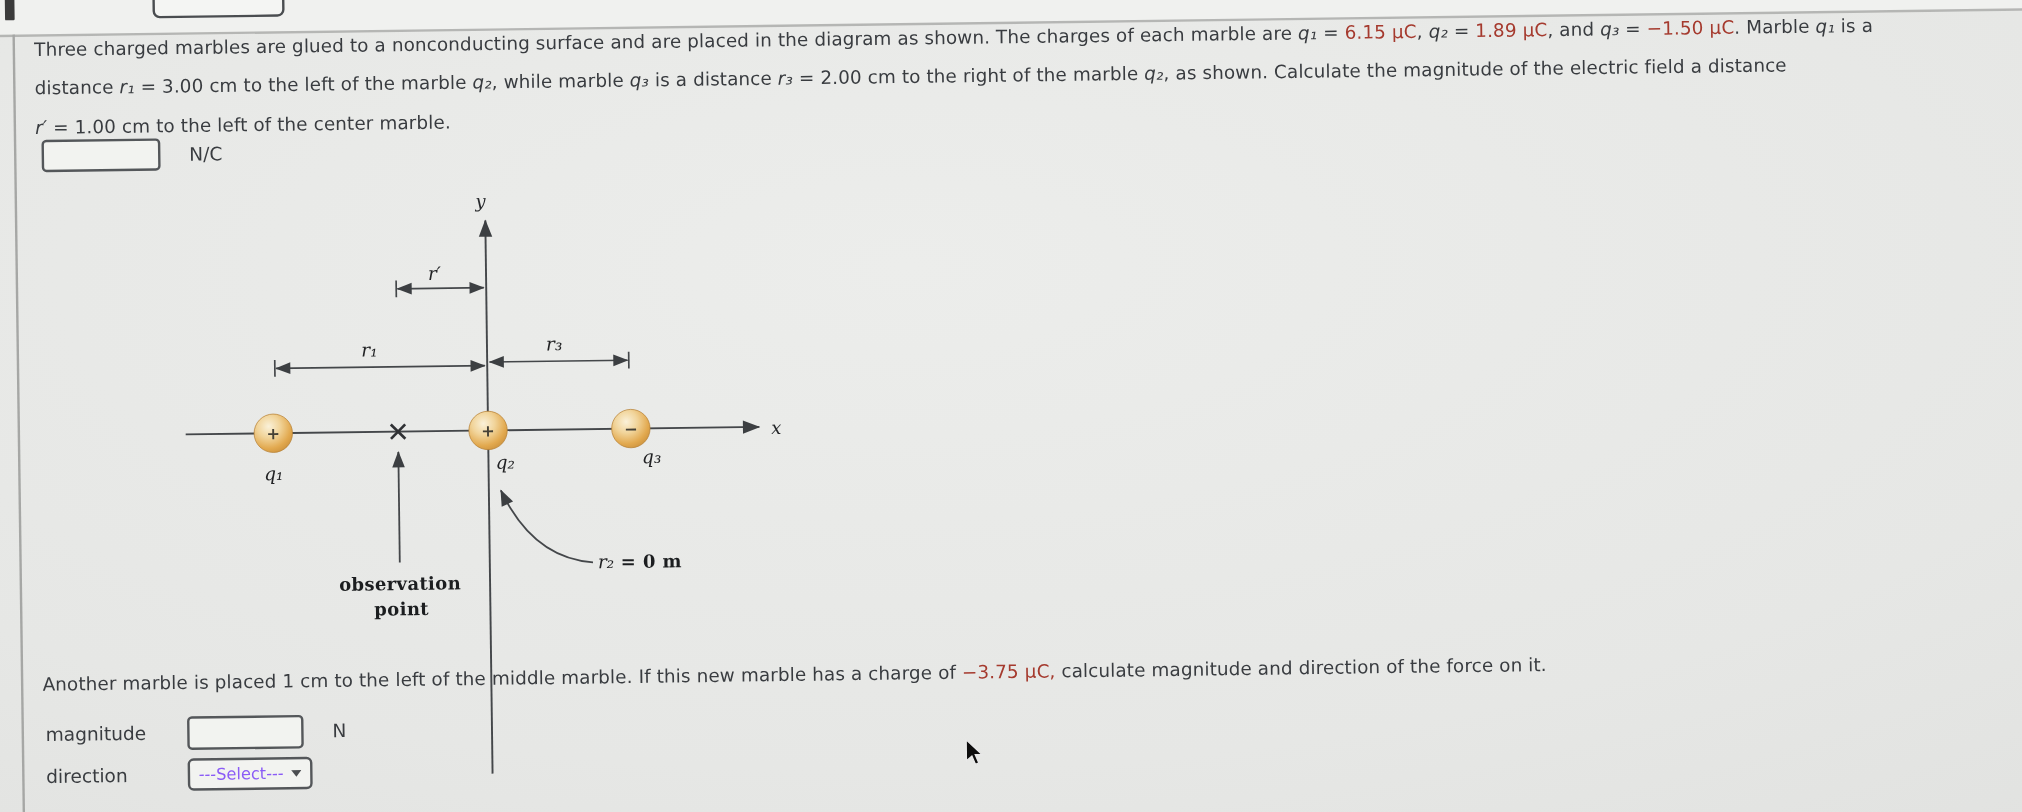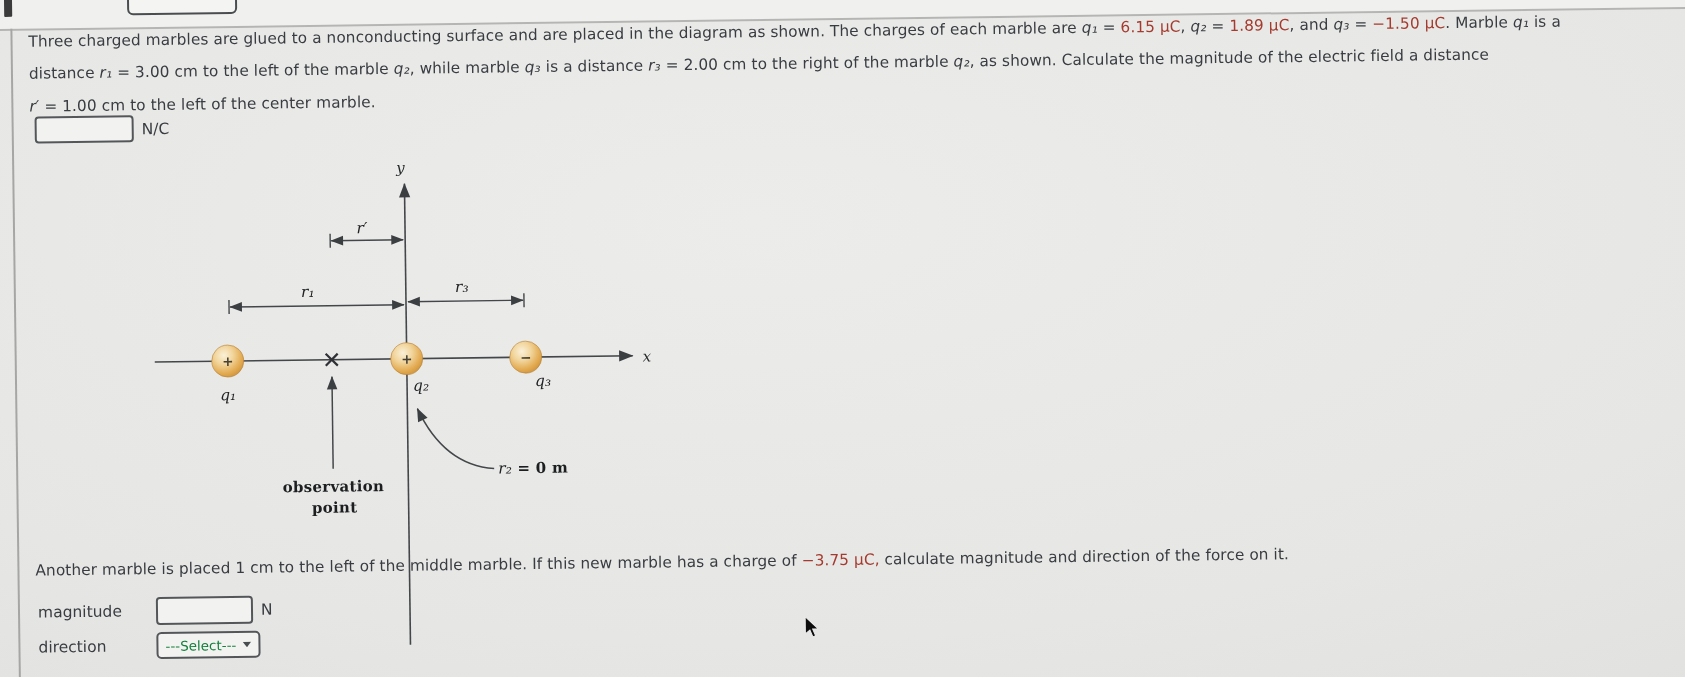--- a/index.html
+++ b/index.html
@@ -38,31 +38,31 @@
   .p1 .pline{white-space:nowrap;}
   .p2{left:28px;top:560px;white-space:nowrap;line-height:22px;}
   .v{font-style:italic;}
   .r{color:#a53a2e;}
   .ans-row{position:absolute;left:33px;top:117px;display:flex;align-items:center;}
   .txt-input{
     width:99px;height:27px;border:2px solid #54575a;border-radius:4px;
     background:#f2f3f0;outline:none;font-size:14px;padding:0 5px;box-sizing:border-box;
     color:#333;
   }
-  .unit{color:#393c40;font-size:15.5px;margin-left:8px;}
+  .unit{color:#393c40;font-size:15.5px;margin-left:24px;}
   .mag-row{position:absolute;left:30px;top:599px;display:flex;align-items:center;}
   .dir-row{position:absolute;left:30px;top:634px;display:flex;align-items:center;}
   .field-label{color:#393c40;font-size:15.5px;width:118px;}
   .mag-input{width:97px;height:28px;}
   .select-box{
     width:104px;height:27px;border:2px solid #54575a;border-radius:5px;
     background:#f2f3f0;display:flex;align-items:center;justify-content:space-between;
     padding:0 7px;box-sizing:border-box;cursor:default;
   }
-  .select-box .sel-txt{font-size:13.5px;color:#15803d;}
+  .select-box .sel-txt{font-size:13.5px;color:#8b5cf6;}
   .chev{
     width:9px;height:6px;background:#4a4d50;
     clip-path:polygon(0 0,100% 0,50% 100%);
   }
   .diagram{position:absolute;left:140px;top:160px;}
   .ax-label{font:italic 15px "DejaVu Serif",serif;fill:#26282b;}
   .var-label{font:italic 15.5px "DejaVu Serif",serif;fill:#212224;}
   .obs-label{font:bold 15px "DejaVu Serif",serif;fill:#1c1e20;letter-spacing:.3px;}
   .sign{font:bold 13.5px "DejaVu Sans",sans-serif;fill:#454136;}
   .cursor{position:absolute;left:795px;top:626px;}

